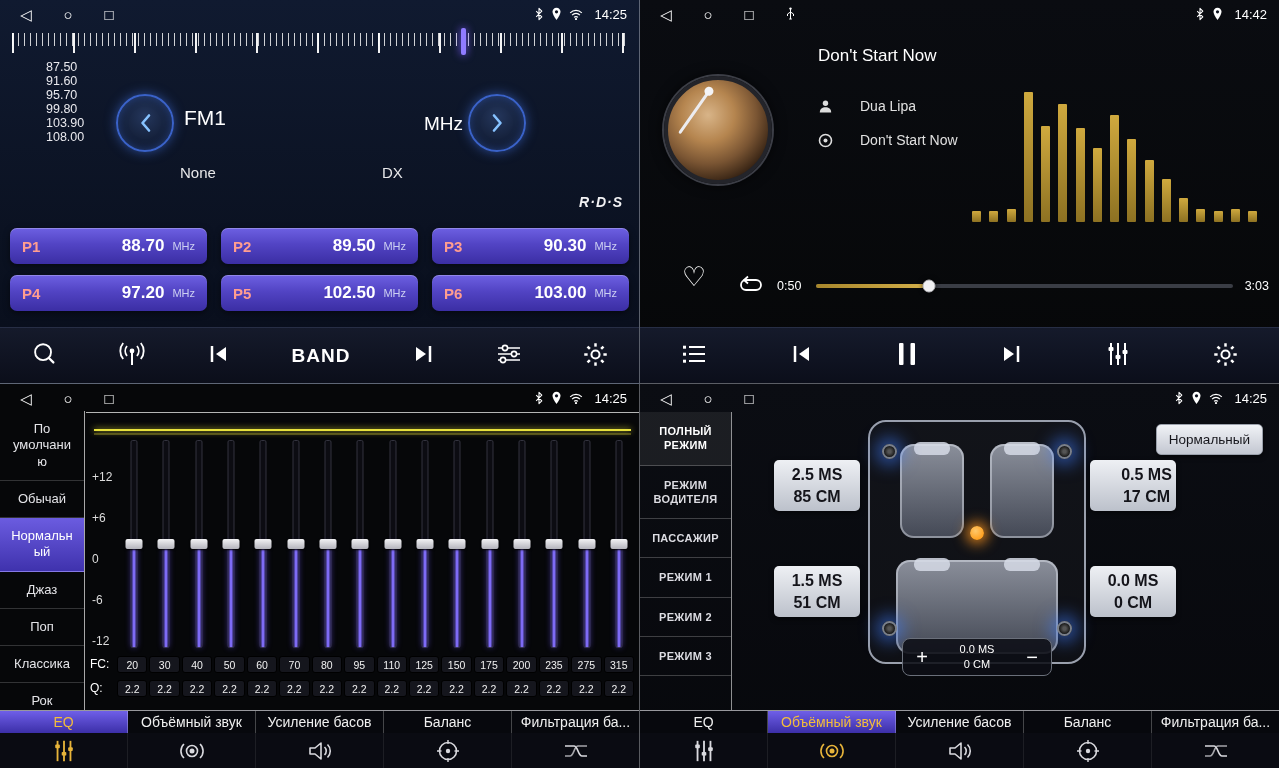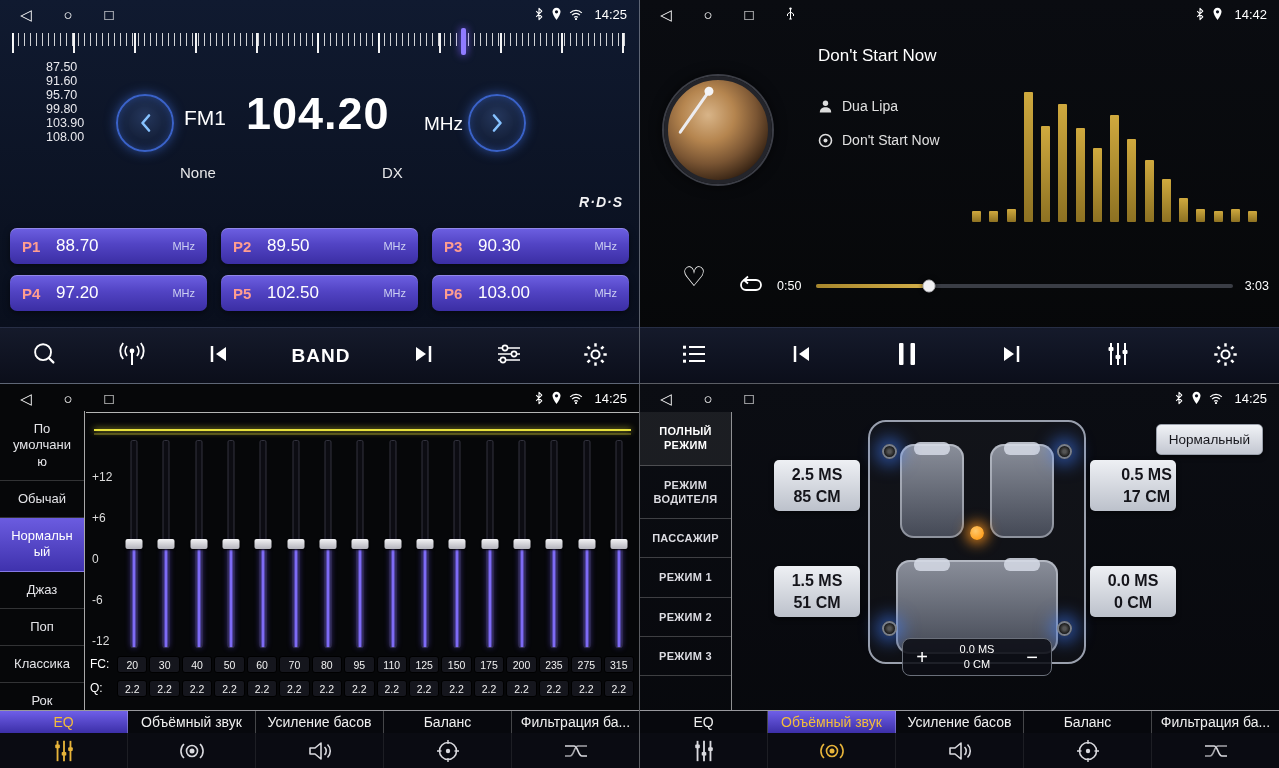--- a/index.html
+++ b/index.html
@@ -51,38 +51,38 @@
   .unit-label  { position:absolute; left:424px; top:113px; font-size:19px; color:#fff; }
   .mode-label  { position:absolute; left:382px; top:164px; font-size:15px; color:#e8e8ea; }
   .rds-badge   { position:absolute; right:16px; top:194px; font-size:14px; font-weight:bold; font-style:italic; color:#f2f2f4; letter-spacing:1px; }
 
   .presets { position:absolute; left:10px; right:10px; top:228px; display:grid;
     grid-template-columns:1fr 1fr 1fr; gap:11px 14px; }
   .preset { height:36px; border-radius:7px; display:flex; align-items:center; padding:0 12px; gap:8px;
     background:linear-gradient(180deg,#6d60e2 0%,#5244c4 45%,#3b2ea4 100%);
     box-shadow:0 2px 6px rgba(0,0,0,.5), inset 0 1px 0 rgba(255,255,255,.25); }
   .p-label { color:#ff9d90; font-size:15px; font-weight:bold; width:26px; text-align:left; }
-  .p-freq  { color:#fff; font-size:17px; font-weight:normal; flex:1; text-align:left; }
+  .p-freq  { color:#fff; font-size:17px; font-weight:bold; flex:1; text-align:right; }
   .p-unit  { color:#cdd0f2; font-size:11px; }
 
   .toolbar { position:absolute; left:0; right:0; bottom:0; height:56px; display:flex;
     align-items:center; justify-content:space-around;
     background:linear-gradient(180deg,#151a2b,#0b0e1a); border-top:1px solid #272e45; }
   .band-text { font-size:19px; font-weight:bold; letter-spacing:1px; color:#fff; }
 
   
   .album { position:absolute; left:24px; top:76px; width:108px; height:108px; border-radius:50%;
     background:radial-gradient(circle at 40% 35%, #d8b488 0%, #b5854f 30%, #7a5533 55%, #2e1d10 80%, #120b06 100%);
     border:4px solid #23242a; box-shadow:0 0 0 2px #3c3e46, 0 0 14px rgba(0,0,0,.85); }
   .stylus { position:absolute; left:40px; top:10px; width:3px; height:52px; background:#ececf0;
     border-radius:2px; transform:rotate(35deg); transform-origin:top left; }
   .stylus::after { content:""; position:absolute; left:-3px; top:-4px; width:9px; height:9px;
     border-radius:50%; background:#f4f4f6; }
   .pl-title { position:absolute; left:178px; top:46px; font-size:17px; color:#fff; }
-  .pl-row { position:absolute; left:178px; display:flex; gap:9px; align-items:center; color:#e0e0e0; font-size:14px; }
+  .pl-row { position:absolute; left:178px; display:flex; gap:27px; align-items:center; color:#e0e0e0; font-size:14px; }
   #pl-artist { top:98px; } #pl-album { top:132px; }
   .viz { position:absolute; left:332px; right:22px; top:88px; height:134px;
     display:flex; align-items:flex-end; justify-content:space-between; }
   .vbar { width:9px; background:linear-gradient(180deg,#cfa93e,#8d7122); border-radius:1px; }
   .heart-btn { position:absolute; left:42px; top:264px; font-size:27px; color:#fff; line-height:1; }
   .repeat-btn { position:absolute; left:96px; top:274px; }
   .t-elapsed { position:absolute; left:137px; top:279px; font-size:12.5px; color:#fff; }
   .t-duration{ position:absolute; right:10px; top:279px; font-size:12.5px; color:#fff; }
   .progress { position:absolute; left:176px; right:46px; top:284px; height:4px;
     background:#3a3d45; border-radius:2px; }
@@ -221,21 +221,20 @@
       </div>
     </div>
 
     <button class="tune-btn" id="tune-down">
       <svg width="13" height="20" viewBox="0 0 12 20">
           <path d="M9.5 2.5 L3 10 L9.5 17.5" fill="none" stroke="#86c2ff" stroke-width="2.6" stroke-linecap="round" stroke-linejoin="round"></path>
         </svg>
     </button>
     <div class="band-label">FM1</div>
     <div class="signal-label">None</div>
-    <div class="freq-big">104.20</div>
     <div class="unit-label">MHz</div>
     <div class="mode-label">DX</div>
     <button class="tune-btn" id="tune-up">
       <svg width="13" height="20" viewBox="0 0 12 20">
           <path d="M2.5 2.5 L9 10 L2.5 17.5" fill="none" stroke="#86c2ff" stroke-width="2.6" stroke-linecap="round" stroke-linejoin="round"></path>
         </svg>
     </button>
     <div class="rds-badge">R·D·S</div>
 
     <div class="presets">

